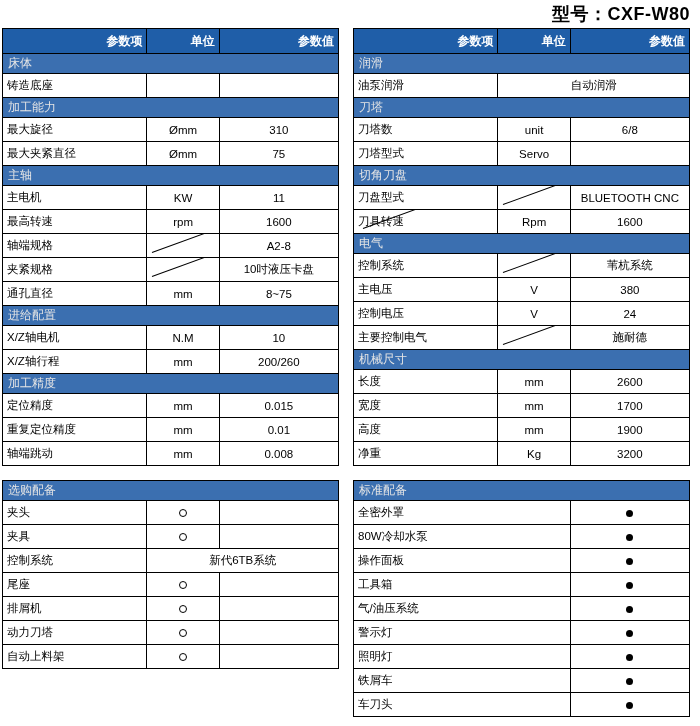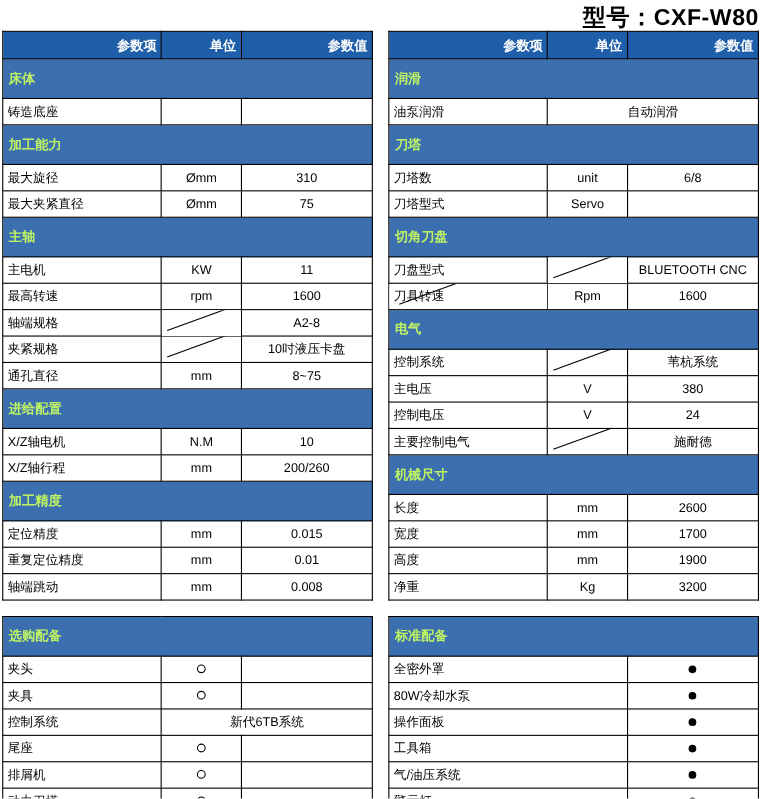--- a/index.html
+++ b/index.html
@@ -14,21 +14,21 @@
   #page {
     position: relative;
     width: 700px;
     height: 726px;
     background: #ffffff;
   }
   .model-title {
     position: absolute;
     right: 10px;
     top: 2px;
-    font-size: 21px;
+    font-size: 18px;
     font-weight: bold;
     color: #000;
     letter-spacing: 0.5px;
   }
   .col {
     position: absolute;
     top: 28px;
     width: 337px;
   }
   .col-left { left: 2px; }
@@ -56,25 +56,25 @@
   tr.header td {
     background: #1f5ea8;
     color: #ffffff;
     font-weight: bold;
     text-align: right;
     font-size: 12px;
     height: 25px;
   }
   tr.section td {
     background: #3b6fb0;
-    color: #bef264;
-    font-weight: bold;
+    color: #e5e5e5;
+    font-weight: normal;
     text-align: left;
     font-size: 12px;
-    height: 36px;
+    height: 20px;
     padding-left: 5px;
   }
   td.label { text-align: left; padding-left: 5px; }
   td.mid { text-align: center; }
   td.val { text-align: center; }
 
   
   td.slash {
     position: relative;
     overflow: hidden;

